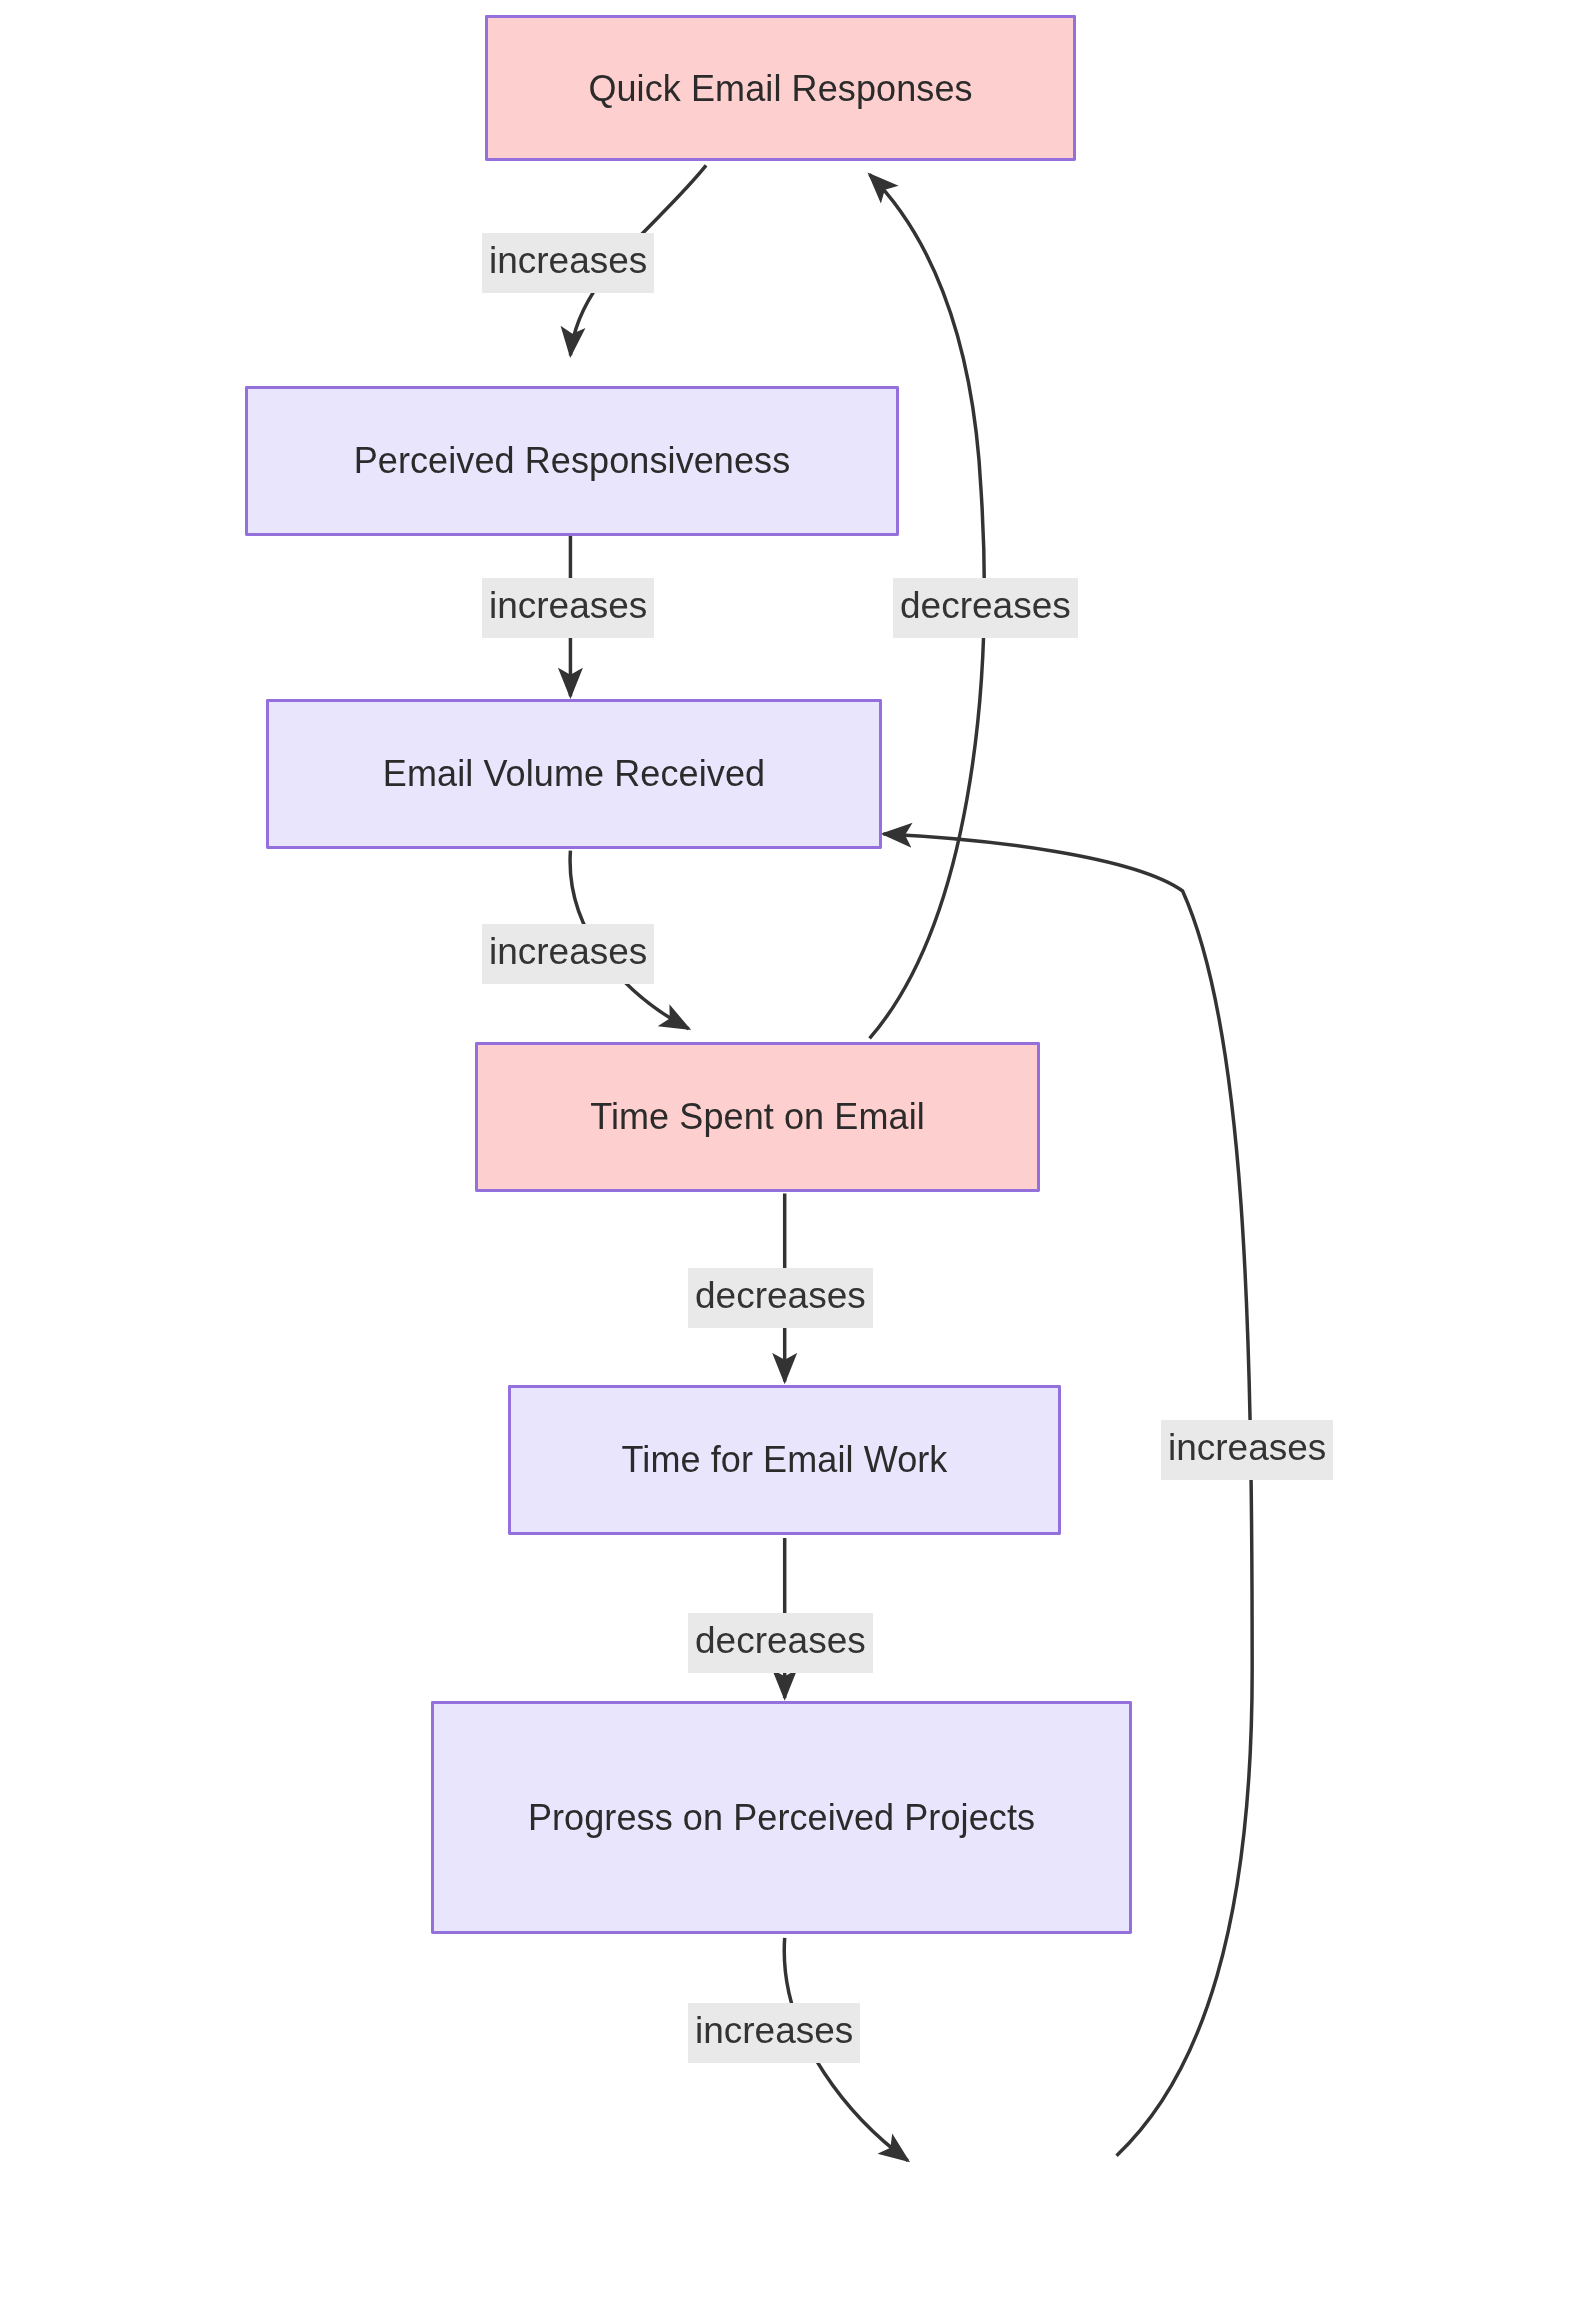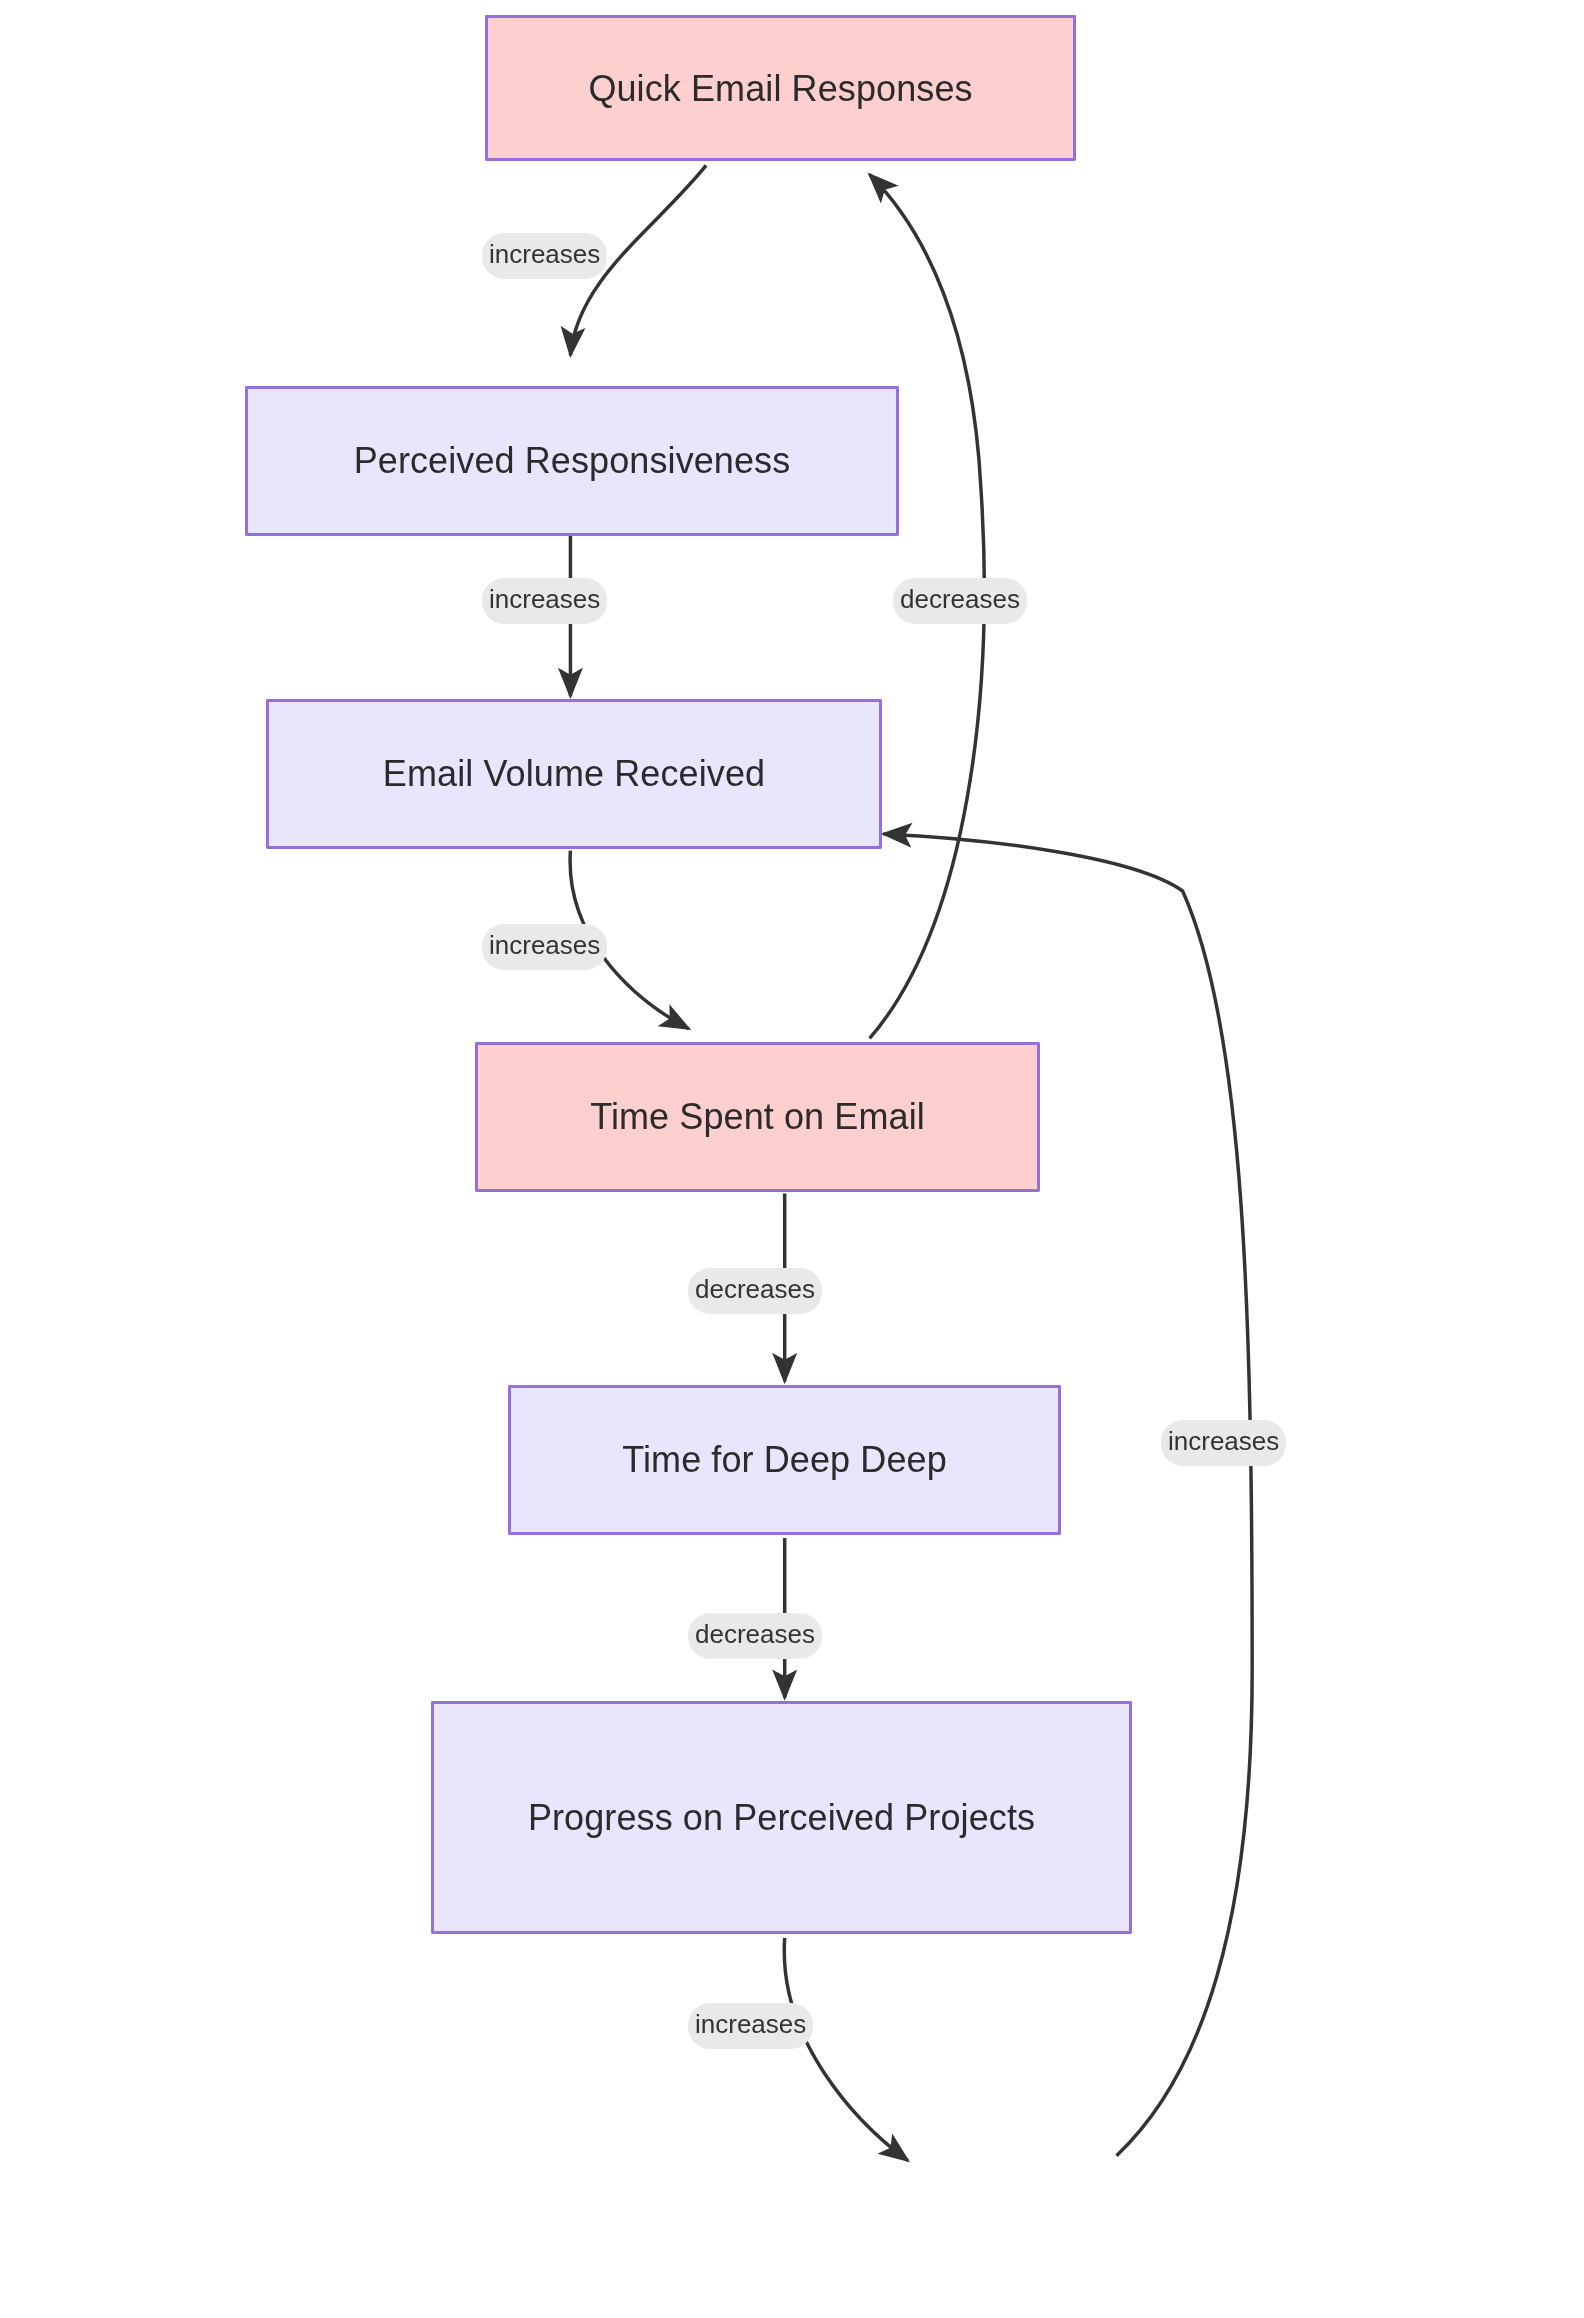--- a/index.html
+++ b/index.html
@@ -38,26 +38,25 @@
     z-index: 2;
   }
   .node.pink  { background: #FDCFCE; }
   .node.lilac { background: #E8E5FD; }
   .node-label { display: block; padding: 0 9.7px; }
 
   .edge-label {
     position: absolute;
     background: #E9E9E9;
     color: #333333;
-    font-size: 26px;
+    font-size: 37px;
     line-height: 1.32;
     padding: 4.2px 7px 7px 7px;
     white-space: nowrap;
     z-index: 3;
-    border-radius: 22px;
   }
 </style>
 </head>
 <body>
 
 <div id="canvas">
 
   <svg id="edge-layer" viewBox="0 0 2277 3332" xmlns="http://www.w3.org/2000/svg">
     <defs>
       <marker id="arrow" markerWidth="10" markerHeight="10" refX="8.2" refY="4" orient="auto" markerUnits="strokeWidth">
@@ -92,21 +91,21 @@
 
   <div class="node lilac" style="left:266px; top:699px; width:616px; height:150px;">
     <span class="node-label">Email Volume Received</span>
   </div>
 
   <div class="node pink" style="left:475px; top:1042px; width:565px; height:150px;">
     <span class="node-label">Time Spent on Email</span>
   </div>
 
   <div class="node lilac" style="left:508px; top:1385px; width:553px; height:150px;">
-    <span class="node-label">Time for Deep Deep</span>
+    <span class="node-label">Time for Email Work</span>
   </div>
 
   <div class="node lilac" style="left:431px; top:1701px; width:701px; height:233px;">
     <span class="node-label">Progress on Perceived Projects</span>
   </div>
 
 
   <div class="edge-label" style="left:482px; top:233px;">increases</div>
 
   <div class="edge-label" style="left:482px; top:578px;">increases</div>

